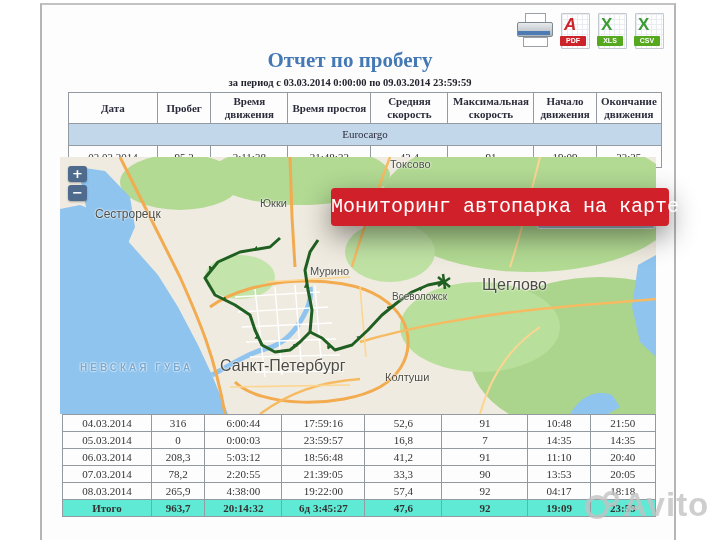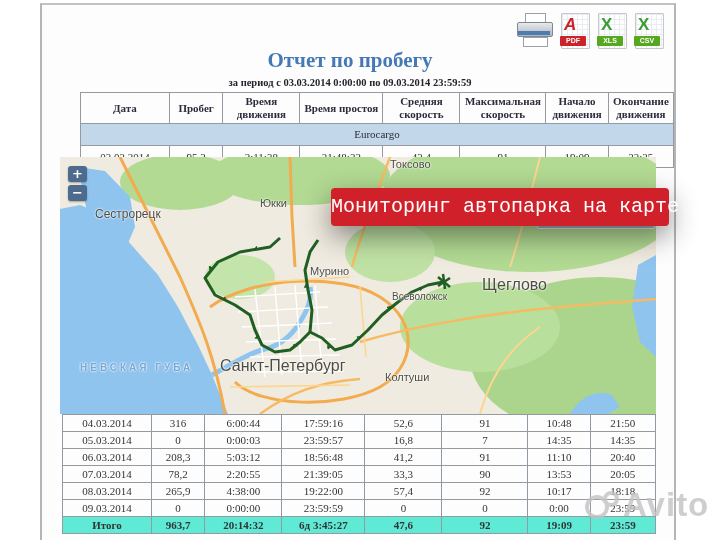--- a/index.html
+++ b/index.html
@@ -24,21 +24,21 @@
     background:linear-gradient(#e8eaec,#aeb6bd);}
   #printer-icon .p-band{position:absolute;left:1px;top:18px;width:32px;height:4px;background:#4f7bb5;}
   #printer-icon .p-out{position:absolute;left:6px;top:24px;width:23px;height:8px;background:#fff;border:1px solid #9aa0a6;}
   
   #report-title{left:42px;top:48px;width:616px;text-align:center;color:#4579b5;
     font-size:21px;font-weight:bold;}
   #report-subtitle{left:42px;top:77px;width:616px;text-align:center;color:#23232e;
     font-size:10.5px;font-weight:bold;}
   
   table{border-collapse:collapse;table-layout:fixed;width:594px;}
-  #table-top{left:80px;top:92px;padding-left:37px;}
+  #table-top{left:68px;top:92px;padding-left:37px;}
   #table-bottom{left:62px;top:414px;}
   th,td{border:1px solid #949aa1;text-align:center;color:#333;overflow:hidden;}
   th{height:28px;font-size:11px;font-weight:bold;color:#2c2c3c;padding:1px 2px;line-height:1.15;}
   #table-top td{height:19px;font-size:11px;}
   #table-bottom td{height:14px;font-size:11px;line-height:13px;}
   .group-row td{background:#c2d7e9;height:14px;font-size:12px;color:#2c2c3c;line-height:13px;}
   .total-row td{font-weight:bold;background:#5eead4;}
   
   #map{left:60px;top:157px;width:596px;height:257px;overflow:hidden;background:#f0ebe0;cursor:grab;}
   .map-label{position:absolute;font-family:"Liberation Sans",sans-serif;color:#4d4d45;
@@ -271,32 +271,22 @@
         <td>13:53</td>
         <td>20:05</td>
       </tr>
       <tr>
         <td>08.03.2014</td>
         <td>265,9</td>
         <td>4:38:00</td>
         <td>19:22:00</td>
         <td>57,4</td>
         <td>92</td>
-        <td>10:17</td>
+        <td>04:17</td>
         <td>18:18</td>
-      </tr>
-      <tr>
-        <td>09.03.2014</td>
-        <td>0</td>
-        <td>0:00:00</td>
-        <td>23:59:59</td>
-        <td>0</td>
-        <td>0</td>
-        <td>0:00</td>
-        <td>23:59</td>
       </tr>
     </tbody>
   <tbody>
     <tr class="total-row">
       <td>Итого</td>
       <td>963,7</td>
       <td>20:14:32</td>
       <td>6д 3:45:27</td>
       <td>47,6</td>
       <td>92</td>

